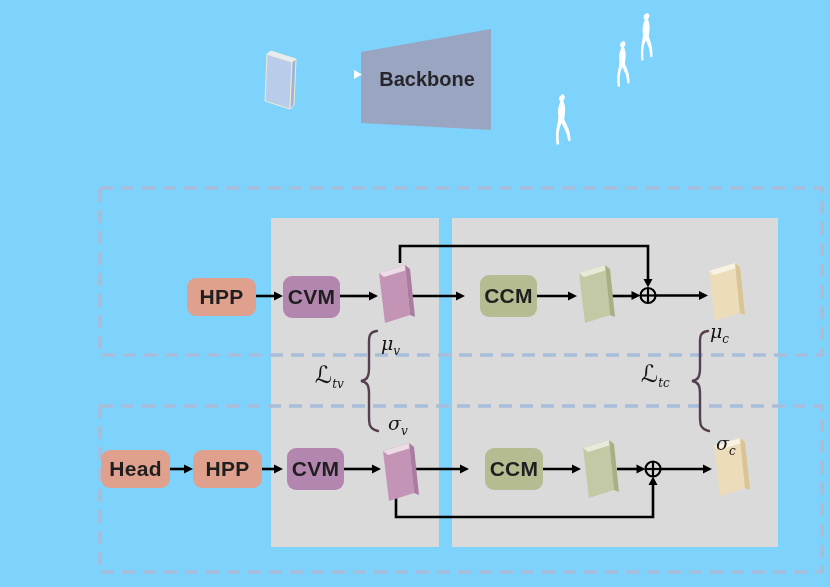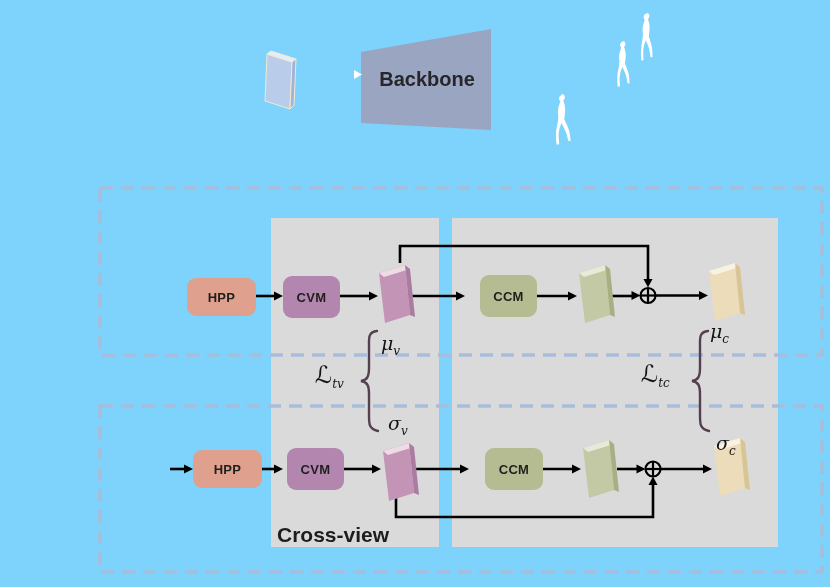--- a/index.html
+++ b/index.html
@@ -1,21 +1,21 @@
 <!DOCTYPE html>
 <html><head>
 <meta charset="utf-8">
 <style>
   html,body{margin:0;padding:0;background:#000;}
   #canvas{position:relative;width:830px;height:587px;background:#7dd3fc;overflow:hidden;
           font-family:"Liberation Sans", sans-serif;}
   #artwork{position:absolute;left:0;top:0;z-index:2;}
   .panel{position:absolute;background:#dadada;z-index:1;}
   .module{position:absolute;z-index:3;border-radius:9px;display:flex;align-items:center;
-          justify-content:center;font-weight:bold;font-size:13px;color:#1f1f1f;
+          justify-content:center;font-weight:bold;font-size:21px;color:#1f1f1f;
           letter-spacing:0.3px;}
   .mod-salmon{background:#dfa18d;}
   .mod-purple{background:#b286ae;}
   .mod-olive{background:#b5bc92;margin-left:16px;}
   .backbone-label{position:absolute;z-index:3;left:366px;top:68px;width:122px;text-align:center;
           font-weight:bold;font-size:20px;color:#26262b;}
   .section-label{position:absolute;z-index:3;font-weight:bold;font-size:21px;color:#1d1d1d;}
   .mathlab{position:absolute;z-index:3;font-family:"DejaVu Serif","DejaVu Sans",serif;
           font-style:italic;color:#141414;font-size:19px;line-height:1;}
   .mathlab sub{font-size:12px;line-height:1;}
@@ -144,20 +144,23 @@
   <div class="module mod-salmon" style="left:187px;top:278px;width:69px;height:38px;">
     <span>HPP</span>
   </div>
   <div class="module mod-purple" style="left:283px;top:276px;width:57px;height:42px;">
     <span>CVM</span>
   </div>
   <div class="module mod-olive" style="left:464px;top:275px;width:57px;height:42px;">
     <span>CCM</span>
   </div>
 
+  <div class="module mod-salmon" style="left:101px;top:450px;width:69px;height:38px;">
+    <span>Head</span>
+  </div>
   <div class="module mod-salmon" style="left:193px;top:450px;width:69px;height:38px;">
     <span>HPP</span>
   </div>
   <div class="module mod-purple" style="left:287px;top:448px;width:57px;height:42px;">
     <span>CVM</span>
   </div>
   <div class="module mod-olive" style="left:469px;top:448px;width:58px;height:42px;">
     <span>CCM</span>
   </div>
 
@@ -173,15 +176,14 @@
   <div class="mathlab" style="left:710px;top:322px;">
     <span>μ</span><sub>c</sub>
   </div>
   <div class="mathlab" style="left:716px;top:434px;">
     <span>σ</span><sub>c</sub>
   </div>
   <div class="mathlab" style="left:641px;top:362px;">
     <span class="scriptL">ℒ</span><sub>tc</sub>
   </div>
 
-  <div class="section-label" style="left:277px;top:523px;">Cross-view</div>
 
 </div>
 
 </body></html>

